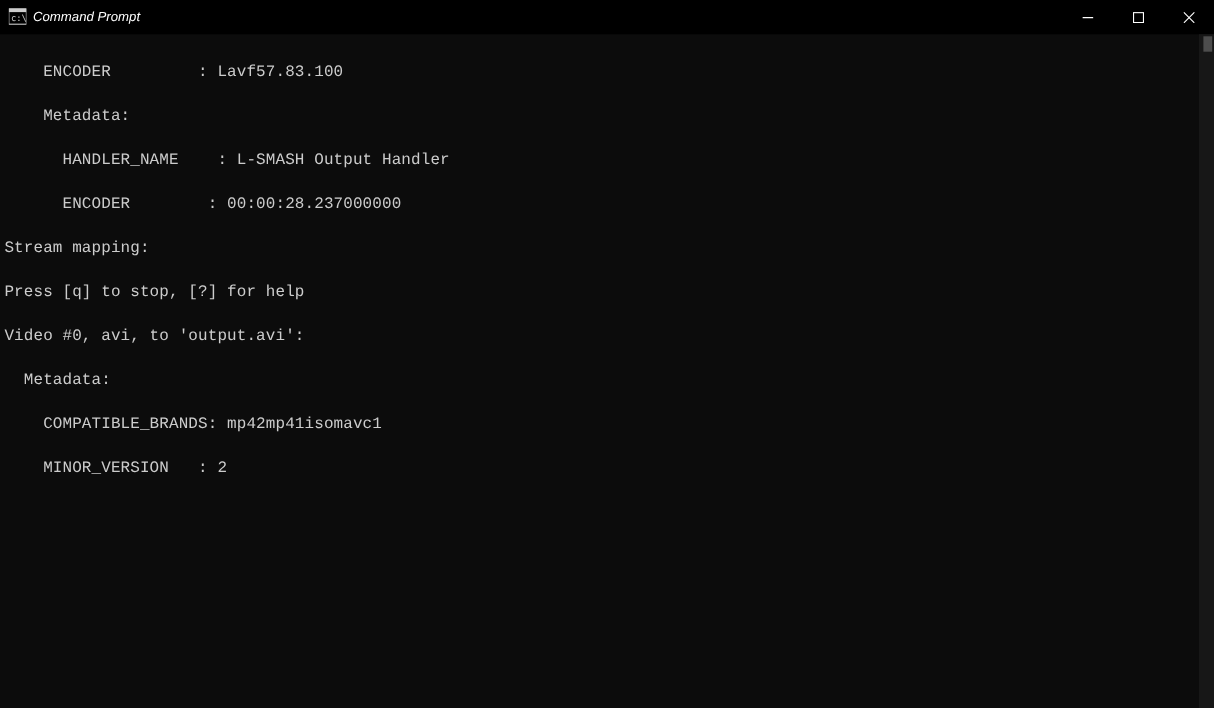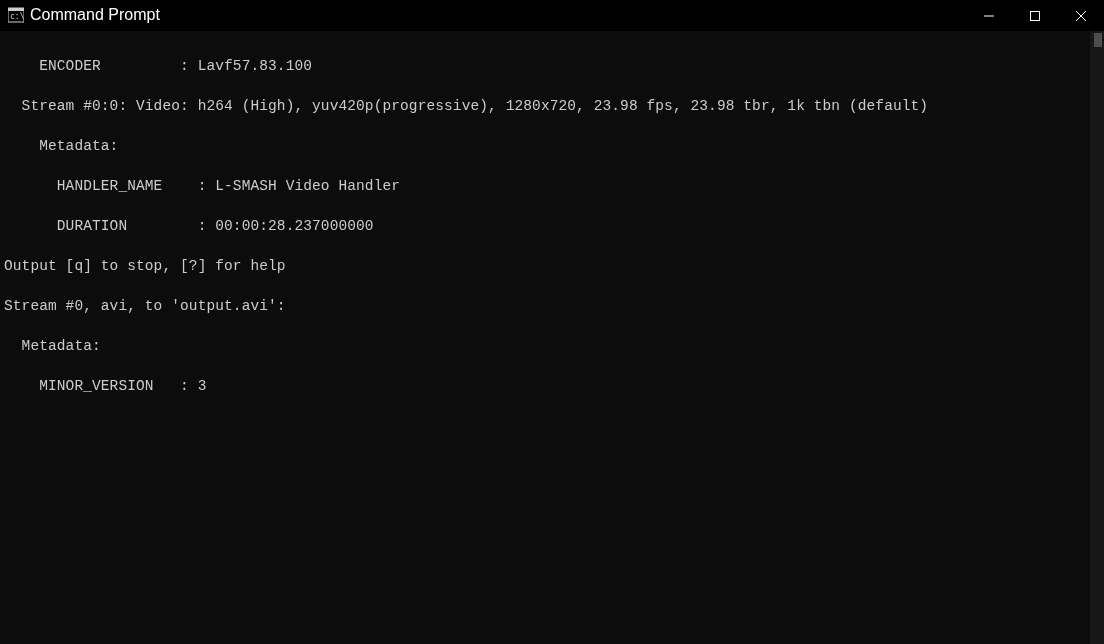--- a/index.html
+++ b/index.html
@@ -29,22 +29,23 @@
       height: 16px;
       margin-left: 8px;
       margin-right: 6px;
       display: inline-flex;
       align-items: center;
       justify-content: center;
     }
     .titlebar-title {
       color: #ffffff;
       font-family: 'Segoe UI', Tahoma, sans-serif;
-      font-size: 16px;
+      font-size: 12px;
       flex: 1;
+      font-style: italic;
     }
     .window-controls {
       display: flex;
       height: 100%;
     }
     .window-btn {
       width: 46px;
       height: 31px;
       display: flex;
       align-items: center;
@@ -111,28 +112,29 @@
       <svg viewBox="0 0 10 10">
           <line x1="0" y1="0" x2="10" y2="10" stroke="#fff" stroke-width="1"></line>
           <line x1="10" y1="0" x2="0" y2="10" stroke="#fff" stroke-width="1"></line>
         </svg>
     </div>
   </div>
 </div>
 
 <div class="terminal-content">
 <span class="line">    ENCODER         : Lavf57.83.100</span>
-<span class="line">  Stream #0:0: Video: h264 (High), yuv420p(progressive), 1280x720, 23.98 fps, 23.98 tbr, 1k tbn (default)</span>
 <span class="line">    Metadata:</span>
-<span class="line">      HANDLER_NAME    : L-SMASH Video Handler</span>
-<span class="line">      DURATION        : 00:00:28.237000000</span>
-<span class="line">Output [q] to stop, [?] for help</span>
-<span class="line">Stream #0, avi, to 'output.avi':</span>
+<span class="line">      HANDLER_NAME    : L-SMASH Output Handler</span>
+<span class="line">      ENCODER        : 00:00:28.237000000</span>
+<span class="line">Stream mapping:</span>
+<span class="line">Press [q] to stop, [?] for help</span>
+<span class="line">Video #0, avi, to 'output.avi':</span>
 <span class="line">  Metadata:</span>
-<span class="line">    MINOR_VERSION   : 3</span>
+<span class="line">    COMPATIBLE_BRANDS: mp42mp41isomavc1</span>
+<span class="line">    MINOR_VERSION   : 2</span>
 
 
 
 
 
 
 
 
 
 

